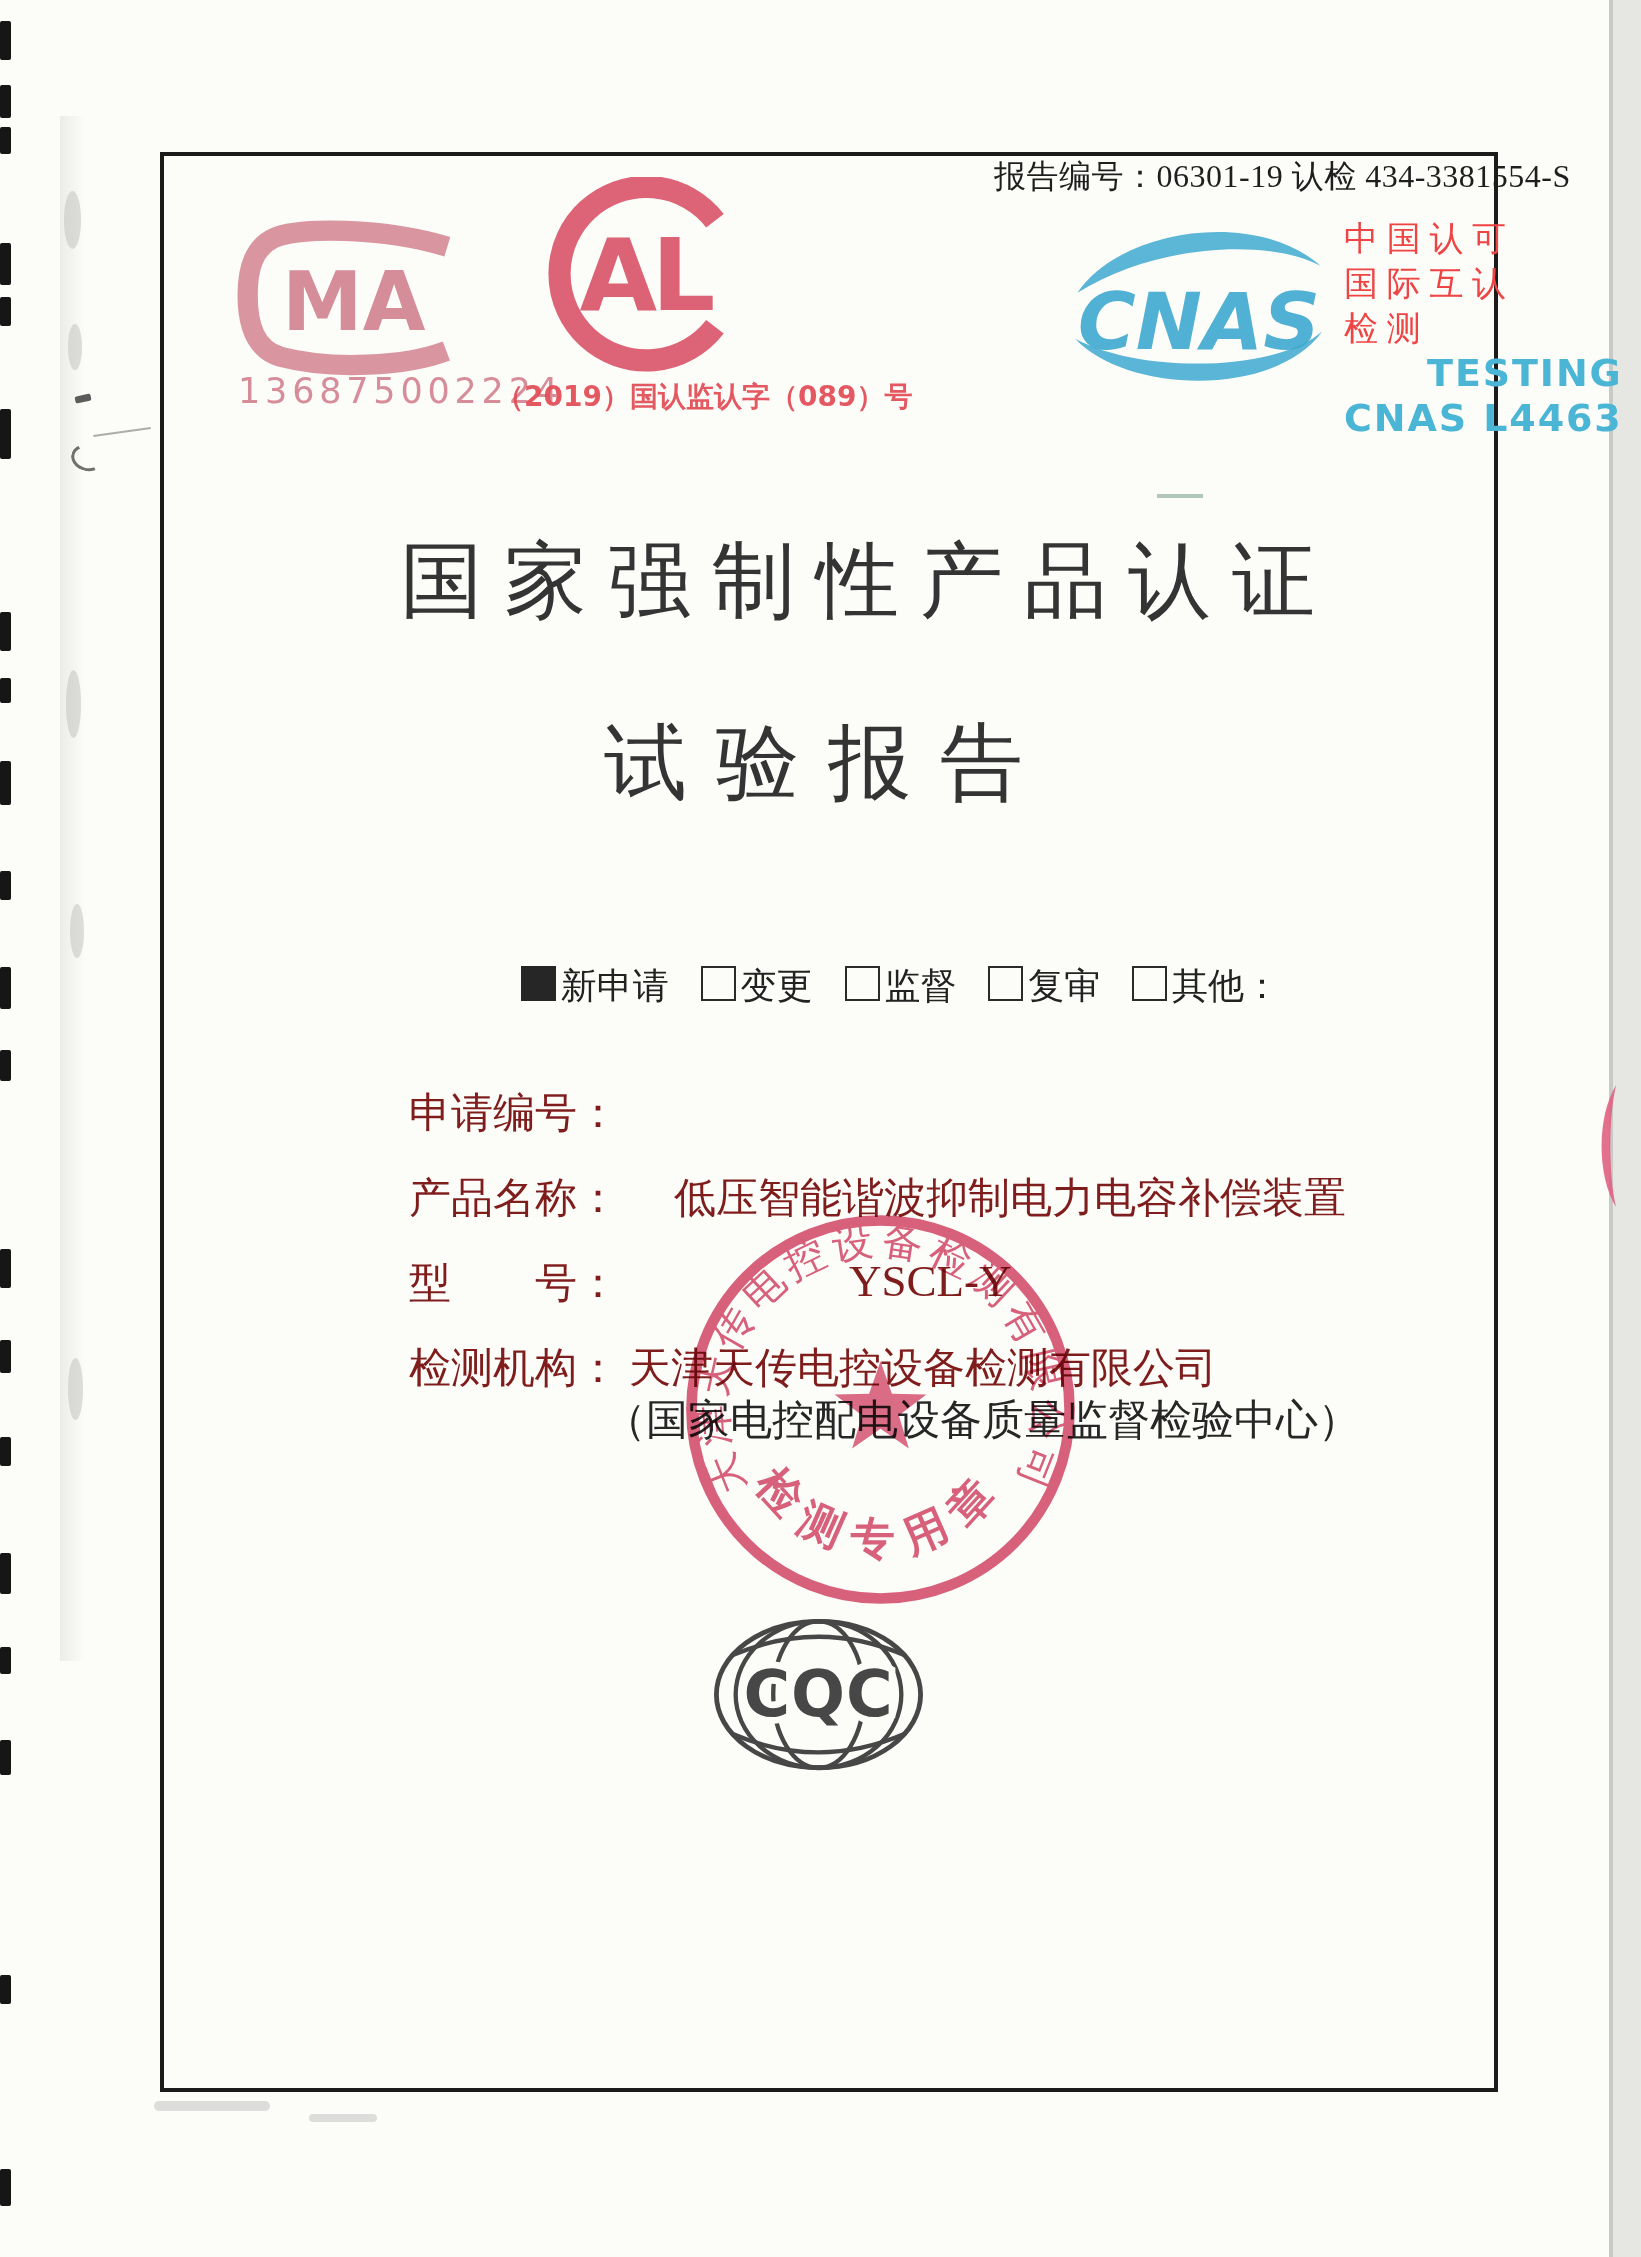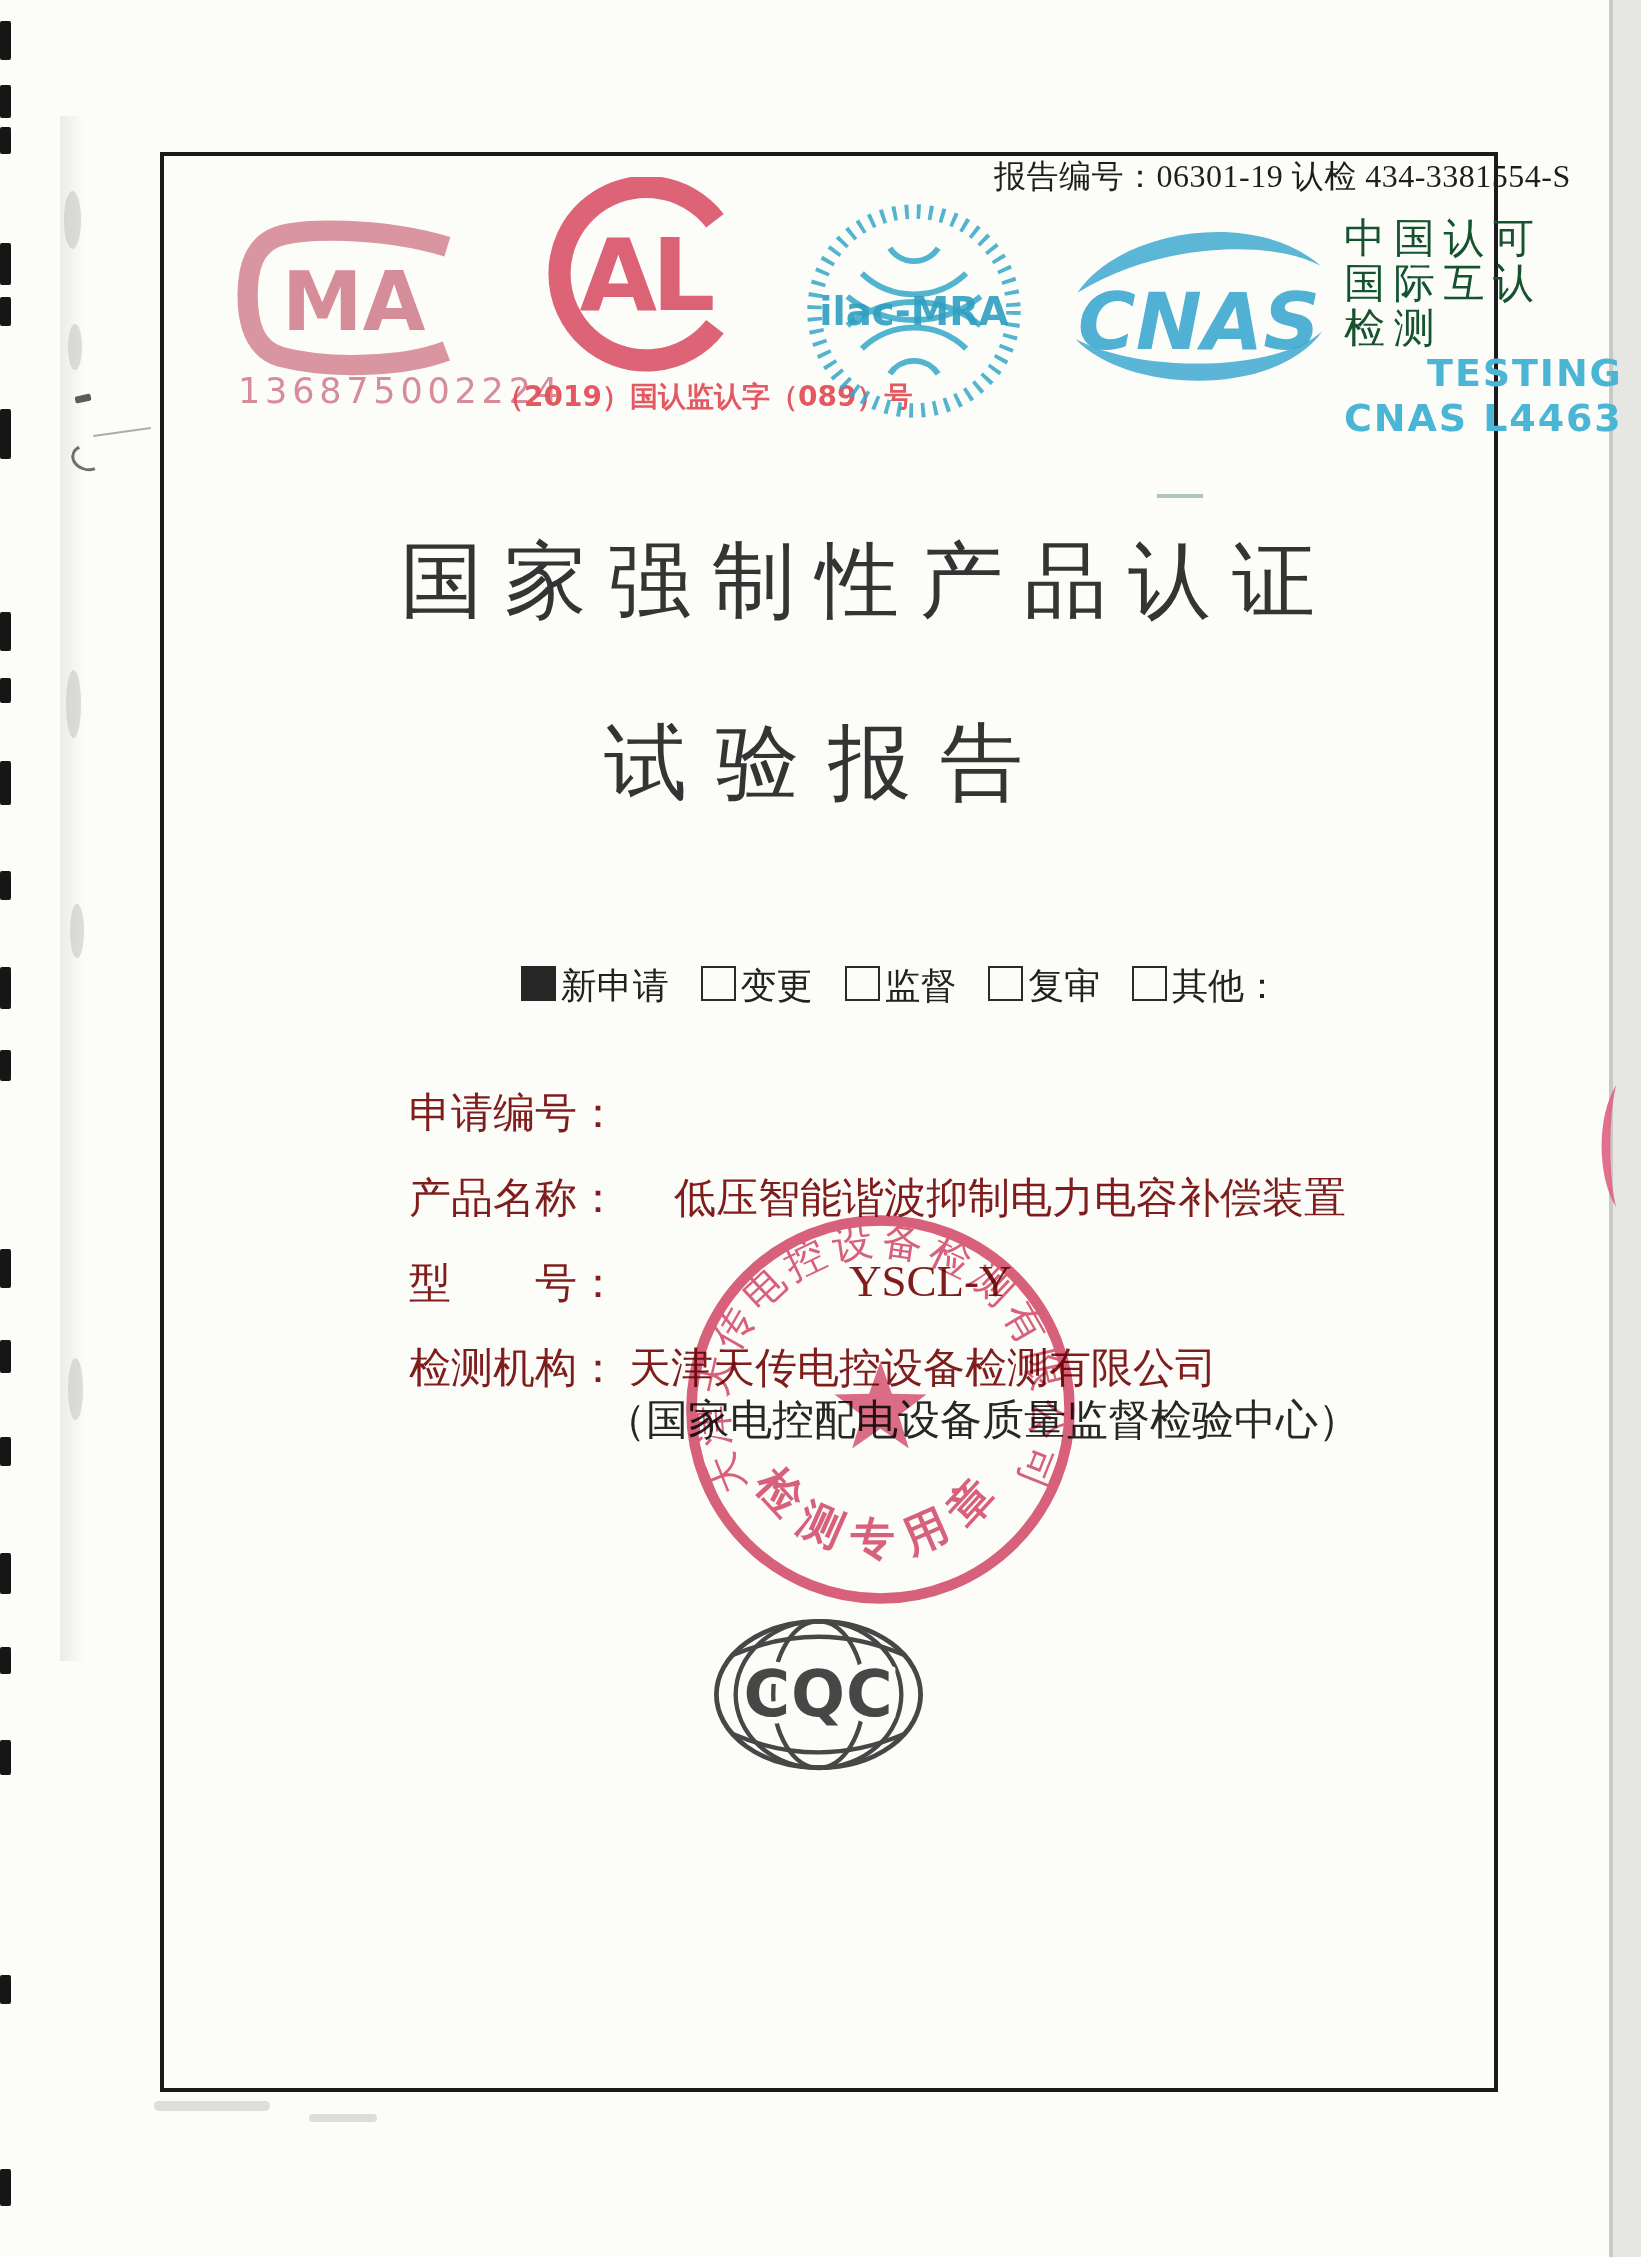--- a/index.html
+++ b/index.html
@@ -14,21 +14,21 @@
   .frame{position:absolute;left:160px;top:152px;width:1330px;height:1932px;border:4.8px solid #1b1b1b;}
   
   .report{position:absolute;top:110px;left:994px;width:521px;font-size:32px;letter-spacing:0.5px;color:#1e1e1e;white-space:nowrap;margin-top:45px;}
   
   .stamp{position:absolute;}
   .cma-num{position:absolute;left:238px;top:371px;font-family:"DejaVu Sans","Liberation Sans",sans-serif;
            font-size:35px;letter-spacing:4.8px;color:#d4808f;opacity:.9;}
   .al-caption{position:absolute;left:496px;top:378px;font-family:"DejaVu Sans","Liberation Sans",sans-serif;
               font-weight:bold;font-size:28px;color:#e34b55;opacity:.92;white-space:nowrap;}
   .cnas-text{position:absolute;left:1344px;top:216px;line-height:45px;white-space:nowrap;}
-  .cnas-text .zh{font-size:41px;letter-spacing:8.7px;color:#14532d;}
+  .cnas-text .zh{font-size:34px;letter-spacing:8.7px;color:#ef4444;}
   .cnas-text .en{font-family:"DejaVu Sans","Liberation Sans",sans-serif;font-weight:bold;font-size:38px;letter-spacing:1.9px;color:#4ab5d4;text-align:right;}
   
   .title1{position:absolute;left:160px;top:526px;width:1336px;text-align:center;
           font-size:83px;letter-spacing:21px;color:#343434;font-weight:500;padding-left:40px;}
   .title2{position:absolute;left:160px;top:708px;width:1336px;text-align:center;
           font-size:83px;letter-spacing:29px;color:#343434;font-weight:500;}
   
   .cbrow{position:absolute;left:521px;top:962px;font-size:36px;color:#222;white-space:nowrap;}
   .cbgroup{margin-right:23px;}
   .cbx{display:inline-block;width:31px;height:31px;border:2.9px solid #2b2b2b;margin-right:4.8px;vertical-align:-2.9px;background:#fcfcf9;}
@@ -79,34 +79,20 @@
   <div class="cma-num">136875002224</div>
 
   <div class="stamp" style="left:526px;top:177px;">
     <svg width="241" height="203" viewBox="0 0 250 210">
       <path d="M196,45 A90,90 0 1 0 196,155" fill="none" stroke="#d7485f" stroke-width="23" opacity="0.85"></path>
       <text x="123" y="138" text-anchor="middle" font-size="104" font-weight="bold" letter-spacing="-6" fill="#d7485f" opacity="0.85">AL</text>
     </svg>
   </div>
   <div class="al-caption">（2019）国认监认字（089）号</div>
 
-  <div class="stamp" style="left:801px;top:198px;">
-    <svg width="226" height="226" viewBox="0 0 234 234">
-      <g stroke="#35a8c8" fill="none" opacity="0.85">
-        <circle cx="117" cy="117" r="103" stroke-width="15" stroke-dasharray="4 8.5"></circle>
-        <path d="M92,52 A30,30 0 0 0 142,52" stroke-width="6"></path>
-        <path d="M63,78 A78,78 0 0 0 171,78" stroke-width="6"></path>
-        <path d="M48,102 A110,110 0 0 0 186,102" stroke-width="6"></path>
-        <path d="M48,132 A110,110 0 0 1 186,132" stroke-width="6"></path>
-        <path d="M63,156 A78,78 0 0 1 171,156" stroke-width="6"></path>
-        <path d="M92,182 A30,30 0 0 1 142,182" stroke-width="6"></path>
-      </g>
-      <text x="117" y="131" text-anchor="middle" font-size="40" font-weight="bold" fill="#2f9fc0" opacity="0.9">ilac-MRA</text>
-    </svg>
-  </div>
 
   <div class="stamp" style="left:1062px;top:204px;">
     <svg width="270" height="217" viewBox="0 0 280 225">
       <g fill="#3fa9d0" opacity="0.85">
         <path d="M16,92 C60,26 200,4 268,64 C215,36 100,40 16,92 Z"></path>
         <path d="M14,140 C66,196 220,202 270,132 C226,172 86,178 14,140 Z"></path>
       </g>
       <text x="142" y="150" text-anchor="middle" font-size="82" font-weight="bold" font-style="italic" fill="#3fa9d0" opacity="0.9">CNAS</text>
     </svg>
   </div>

